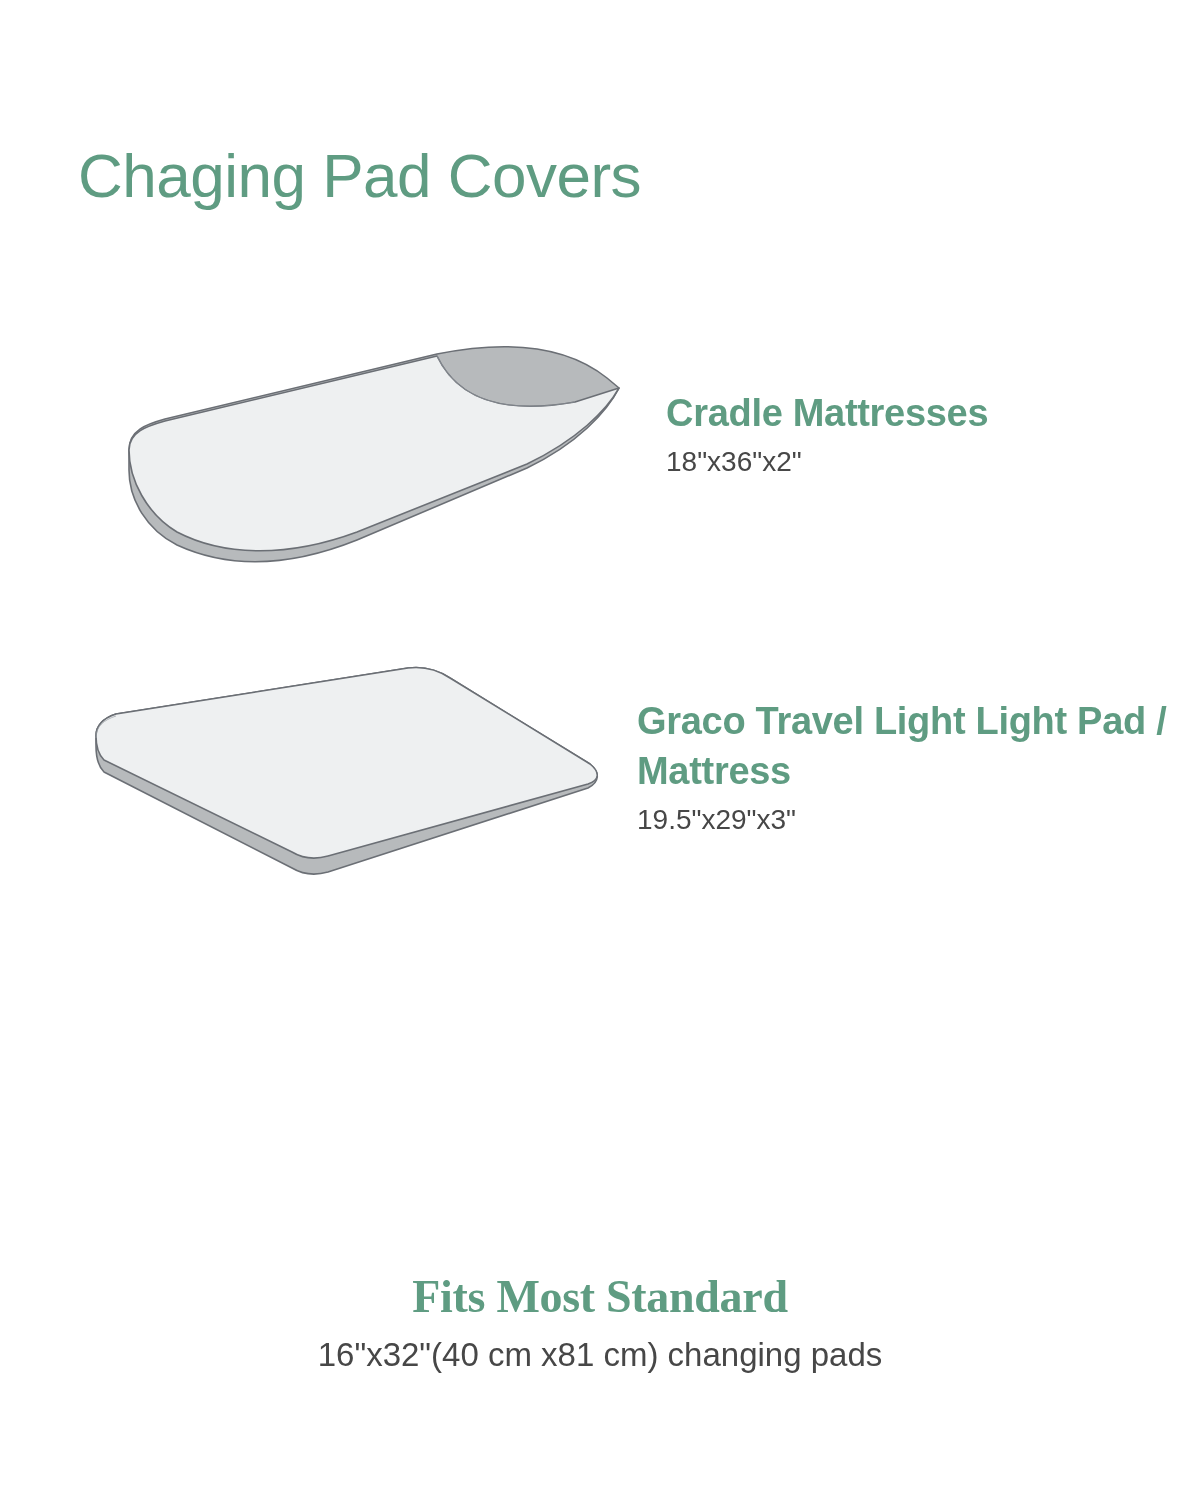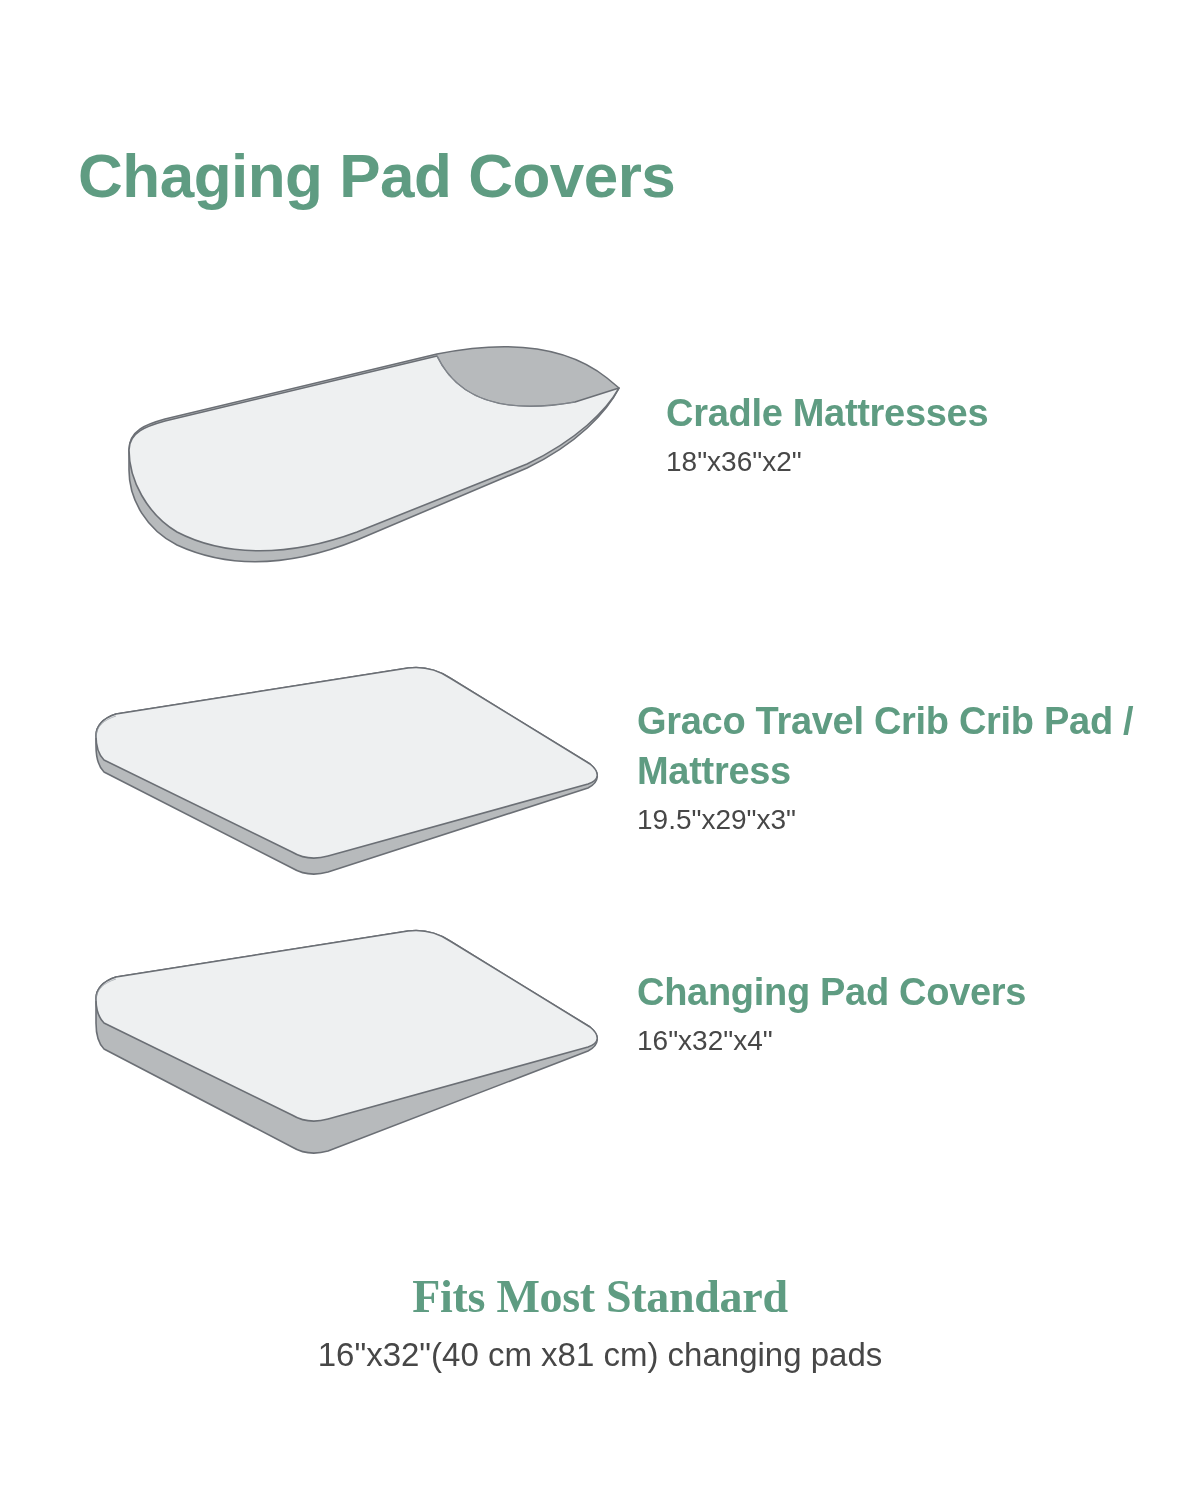--- a/index.html
+++ b/index.html
@@ -23,21 +23,21 @@
     background: #ffffff;
   }
 
   
   .page-title {
     position: absolute;
     left: 78px;
     top: 98px;
     font-size: 62px;
     line-height: 72px;
-    font-weight: 700;
+    font-weight: 400;
     letter-spacing: -0.5px;
     color: #5f9c82;
     white-space: nowrap;
   }
 
   
   .row {
     position: absolute;
     left: 0;
     width: 1200px;
@@ -171,60 +171,24 @@
                  L250,196
                  C236,200 224,198 214,192
                  L26,100
                  C20,94 18,86 18,76 Z" fill="#eef0f1" stroke="#6b6f75" stroke-width="1.6" stroke-linejoin="round"></path>
 
         <path d="M18,78 C18,66 26,60 38,56" fill="none" stroke="#9aa0a5" stroke-width="1" opacity="0.7"></path>
       </svg>
     </div>
 
     <div class="info">
-      <div class="item-title">Graco Travel Crib Crib Pad / Mattress</div>
+      <div class="item-title">Graco Travel Light Light Pad / Mattress</div>
       <div class="item-dims">19.5"x29"x3"</div>
     </div>
   </div>
 
-  <div class="row row-3">
-
-    <div class="illus">
-      <svg viewBox="0 0 540 240" xmlns="http://www.w3.org/2000/svg" aria-hidden="true">
-
-        <path d="M18,74
-                 C18,62 26,56 38,52
-                 L330,6
-                 C346,4 360,8 372,16
-                 L512,102
-                 C522,110 522,120 510,126
-                 L250,226
-                 C236,230 224,228 214,222
-                 L26,124
-                 C20,118 18,108 18,98 Z" fill="#b7babc" stroke="#6b6f75" stroke-width="1.6" stroke-linejoin="round"></path>
-
-        <path d="M18,74
-                 C18,62 26,56 38,52
-                 L330,6
-                 C346,4 360,8 372,16
-                 L512,102
-                 C522,110 522,118 510,122
-                 L250,194
-                 C236,198 224,196 214,190
-                 L26,98
-                 C20,92 18,84 18,74 Z" fill="#eef0f1" stroke="#6b6f75" stroke-width="1.6" stroke-linejoin="round"></path>
-
-        <path d="M18,76 C18,64 26,58 38,54" fill="none" stroke="#9aa0a5" stroke-width="1" opacity="0.7"></path>
-      </svg>
-    </div>
-
-    <div class="info">
-      <div class="item-title">Changing Pad Covers</div>
-      <div class="item-dims">16"x32"x4"</div>
-    </div>
-  </div>
 
   <div class="footer">
     <div class="footer-title">Fits Most Standard</div>
     <div class="footer-sub">16"x32"(40 cm x81 cm) changing pads</div>
   </div>
 
 </div>
 
 </body></html>

